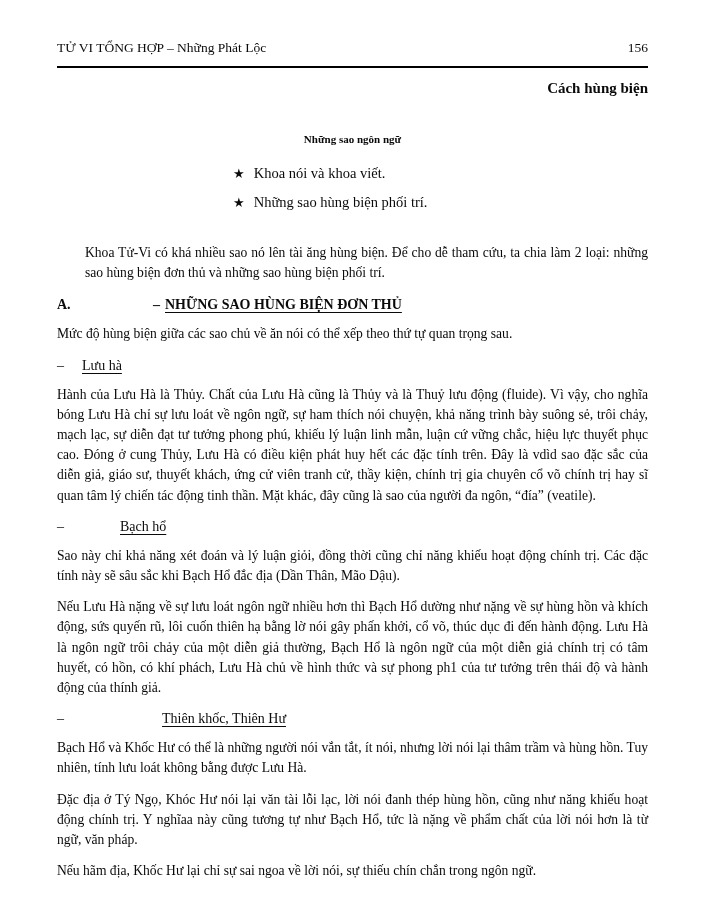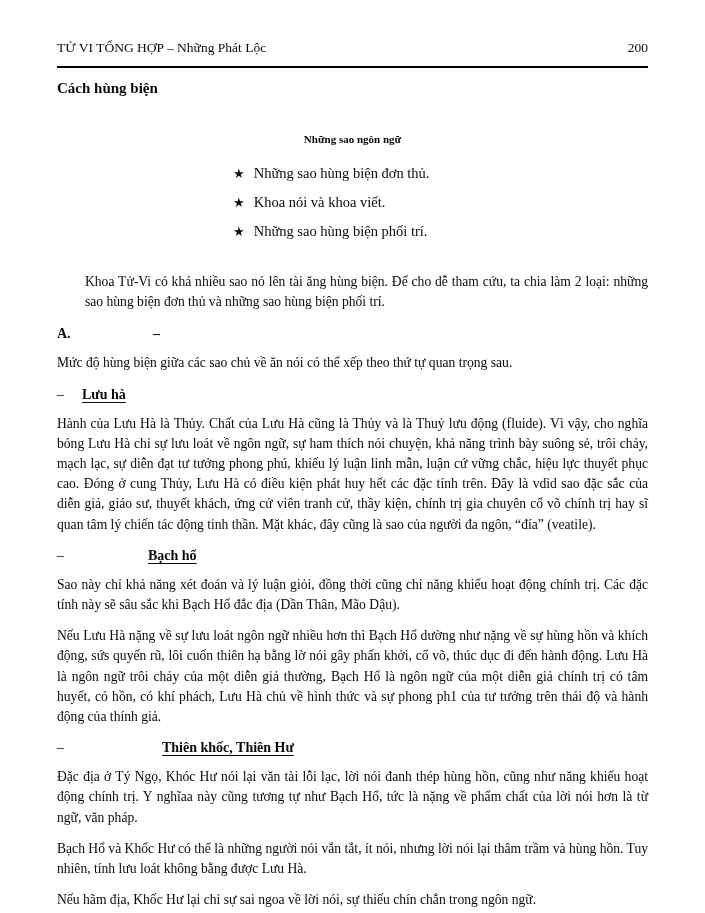--- a/index.html
+++ b/index.html
@@ -12,21 +12,21 @@
   }
   .page { padding: 40px 57px 0 57px; box-sizing: border-box; width: 705px; }
 
   .header-row {
     display: flex; justify-content: space-between; align-items: baseline;
     font-size: 13.5px;
   }
   .rule { border-bottom: 2px solid #000; margin-top: 10px; }
 
   .title {
-    text-align: left; font-weight: bold; font-size: 15px;
+    text-align: right; font-weight: bold; font-size: 15px;
     margin: 12px 0 0 0;
   }
   .subtitle {
     text-align: center; font-weight: bold; font-size: 11px;
     margin: 36px 0 0 0;
   }
 
   .bullets { margin-top: 14px; margin-left: 176px; }
   .bullet-line { font-size: 14.5px; line-height: 28px; white-space: nowrap; }
   .star { display: inline-block; margin-right: 9px; font-size: 13px; }
@@ -44,74 +44,72 @@
   }
   .a-label { width: 96px; }
   .dash { font-weight: normal; }
   .section-a-row .dash { font-weight: bold; margin-right: 5px; }
   .u { text-decoration: underline; text-underline-offset: 3px; }
 
   .entry-head {
     display: flex; align-items: baseline;
     margin-top: 13px; font-size: 14px;
   }
-  .entry-title { font-weight: bold; text-align: center; }
+  .entry-title { font-weight: normal; text-align: center; }
   .gap-sm { margin-left: 18px; }
-  .gap-lg { margin-left: 84px; }
+  .gap-lg { margin-left: 56px; }
   .gap-xl { margin-left: 98px; }
 </style>
 </head>
 <body>
 
 <div class="page">
 
   <div class="header-row">
     <span>TỬ VI TỔNG HỢP – Những Phát Lộc</span>
-    <span>200</span>
+    <span>156</span>
   </div>
   <div class="rule"></div>
 
   <div class="title">Cách hùng biện</div>
 
   <div class="subtitle">Những sao ngôn ngữ</div>
 
   <div class="bullets">
-    <div class="bullet-line">
-      <span class="star">★</span><span>Những sao hùng biện đơn thủ.</span>
-    </div>
     <div class="bullet-line">
       <span class="star">★</span><span>Khoa nói và khoa viết.</span>
     </div>
     <div class="bullet-line">
       <span class="star">★</span><span>Những sao hùng biện phối trí.</span>
     </div>
   </div>
 
   <p class="para intro">Khoa Tử-Vi có khá nhiều sao nó lên tài ăng hùng biện. Để cho dễ tham cứu, ta chia làm 2 loại: những sao hùng biện đơn thủ và những sao hùng biện phối trí.</p>
 
   <div class="section-a-row">
     <span class="a-label">A.</span>
     <span class="dash">–</span>
+    <span class="u">NHỮNG SAO HÙNG BIỆN ĐƠN THỦ</span>
   </div>
   <p class="para">Mức độ hùng biện giữa các sao chủ về ăn nói có thể xếp theo thứ tự quan trọng sau.</p>
 
   <div class="entry-head">
     <span class="dash">–</span>
     <span class="entry-title u gap-sm">Lưu hà</span>
   </div>
   <p class="para">Hành của Lưu Hà là Thủy. Chất của Lưu Hà cũng là Thủy và là Thuỷ lưu động (fluide). Vì vậy, cho nghĩa bóng Lưu Hà chỉ sự lưu loát về ngôn ngữ, sự ham thích nói chuyện, khả năng trình bày suông sẻ, trôi chảy, mạch lạc, sự diễn đạt tư tưởng phong phú, khiếu lý luận linh mẫn, luận cứ vững chắc, hiệu lực thuyết phục cao. Đóng ở cung Thủy, Lưu Hà có điều kiện phát huy hết các đặc tính trên. Đây là vdìd sao đặc sắc của diễn giả, giáo sư, thuyết khách, ứng cử viên tranh cử, thầy kiện, chính trị gia chuyên cổ võ chính trị hay sĩ  quan tâm lý chiến tác động tinh thần. Mặt khác, đây cũng là sao của người đa ngôn, “đía” (veatile).</p>
 
   <div class="entry-head">
     <span class="dash">–</span>
     <span class="entry-title u gap-lg">Bạch hổ</span>
   </div>
   <p class="para">Sao này chỉ khả năng xét đoán và lý luận giỏi, đồng thời cũng chỉ năng khiếu hoạt động chính trị. Các đặc tính này sẽ sâu sắc khi Bạch Hổ đắc địa (Dần Thân, Mão Dậu).</p>
   <p class="para">Nếu Lưu Hà nặng về sự lưu loát ngôn ngữ nhiều hơn thì Bạch Hổ dường như nặng về sự hùng hồn và khích động, sứs quyến rũ, lôi cuốn thiên hạ bằng lờ nói gây phấn khởi, cổ võ, thúc dục đi đến hành động. Lưu Hà là ngôn ngữ trôi chảy của một diễn giả thường, Bạch Hổ là ngôn ngữ của một diễn giả chính trị có tâm huyết, có hồn, có khí phách, Lưu Hà chủ về hình thức và sự phong ph1 của tư tưởng trên thái độ và hành động của thính giả.</p>
 
   <div class="entry-head">
     <span class="dash">–</span>
     <span class="entry-title u gap-xl">Thiên khốc, Thiên Hư</span>
   </div>
+  <p class="para">Bạch Hổ và Khốc  Hư có thể là những người nói vắn tắt, ít nói, nhưng lời nói lại thâm trầm và hùng hồn. Tuy nhiên, tính lưu loát không bằng được Lưu Hà.</p>
   <p class="para">Đặc địa ở Tý Ngọ, Khóc Hư  nói lại văn tài lỗi lạc, lời nói đanh thép hùng hồn, cũng như năng khiếu hoạt động chính trị. Y nghĩaa này cũng tương tự như Bạch Hổ, tức là nặng về phẩm chất của lời nói hơn là từ ngữ, văn pháp.</p>
-  <p class="para">Bạch Hổ và Khốc  Hư có thể là những người nói vắn tắt, ít nói, nhưng lời nói lại thâm trầm và hùng hồn. Tuy nhiên, tính lưu loát không bằng được Lưu Hà.</p>
   <p class="para">Nếu hãm địa, Khốc Hư lại chỉ sự sai ngoa về lời nói, sự thiếu chín chắn trong ngôn ngữ.</p>
 
 </div>
 
 </body></html>

